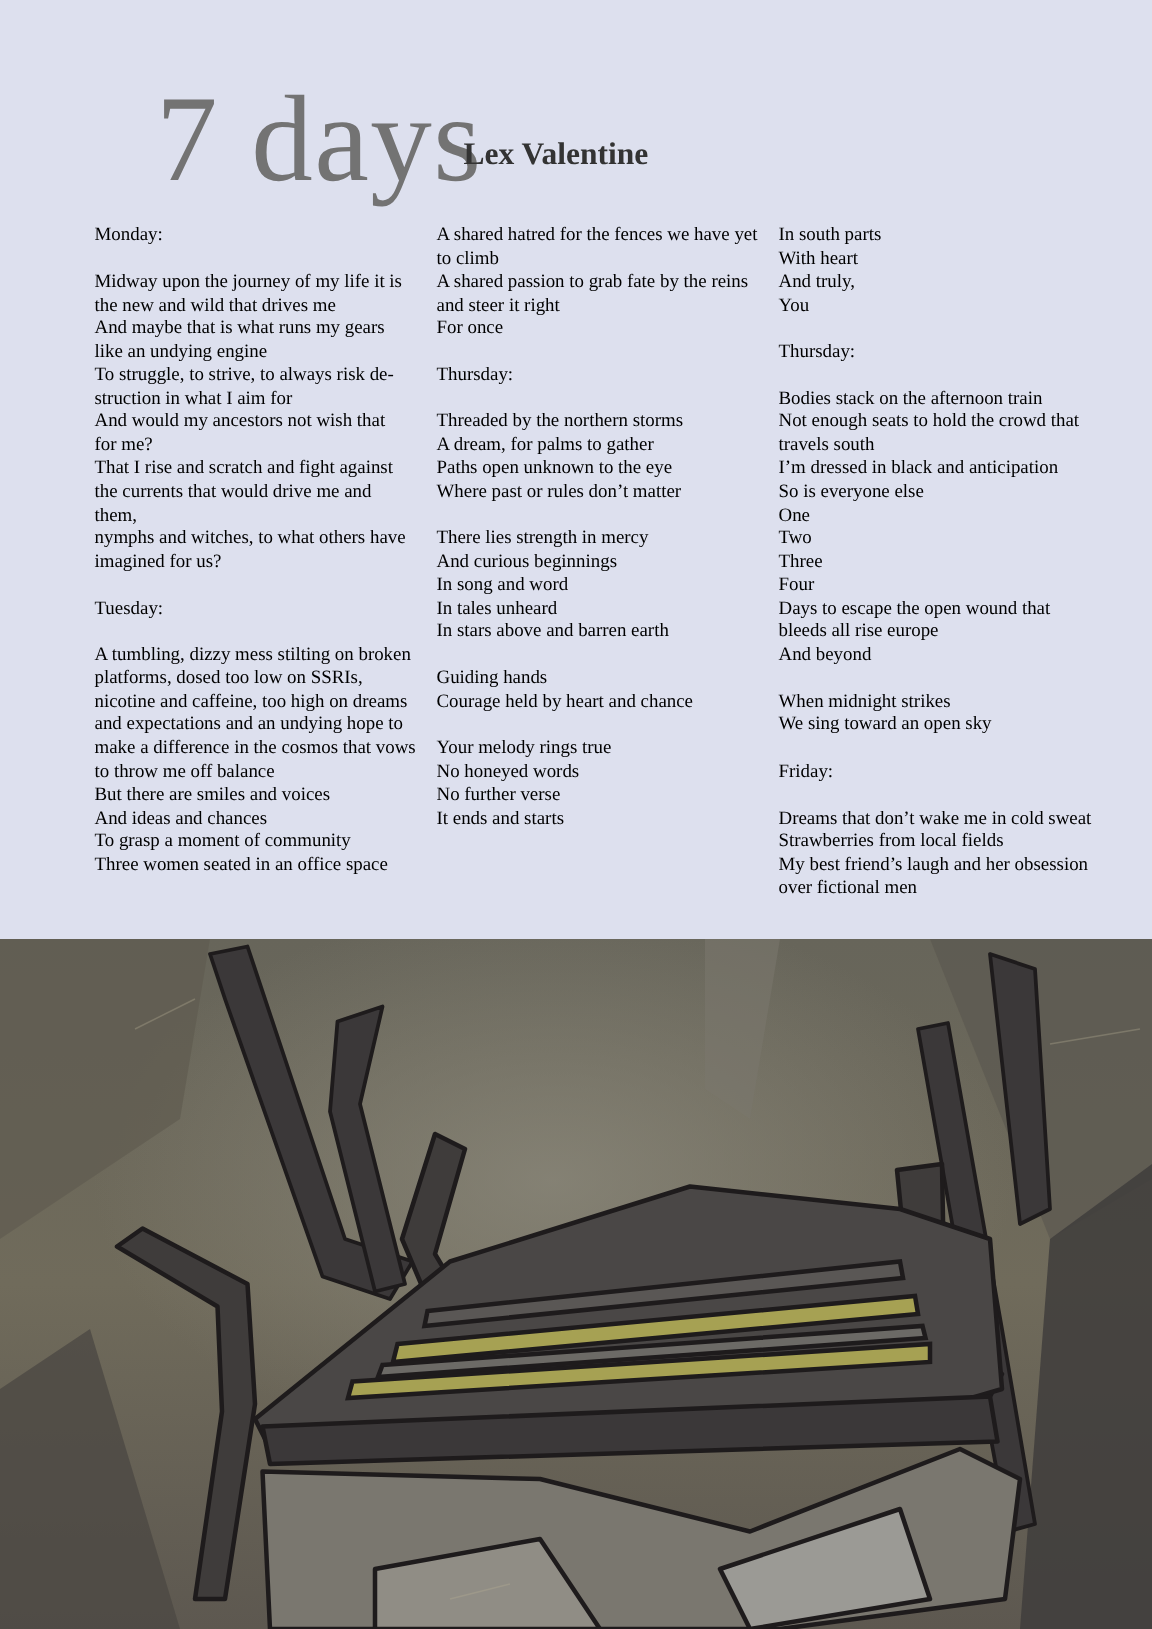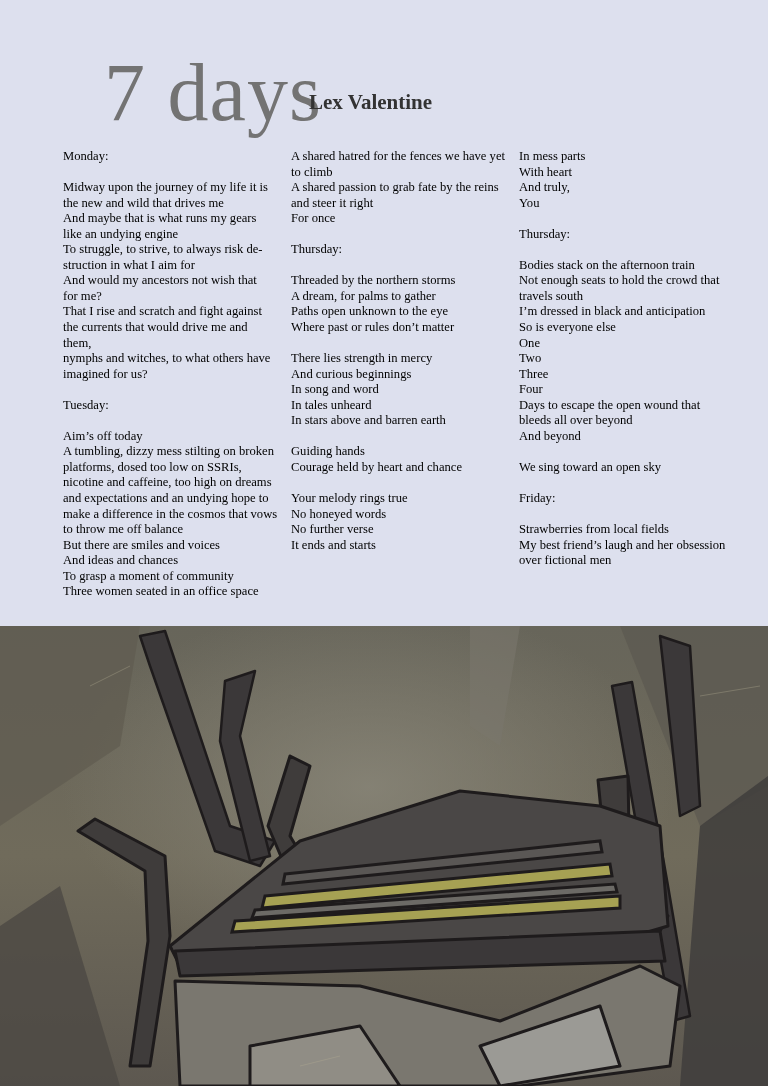--- a/index.html
+++ b/index.html
@@ -57,21 +57,20 @@
     <div class="line">And would my ancestors not wish that</div>
     <div class="line">for me?</div>
     <div class="line">That I rise and scratch and fight against</div>
     <div class="line">the currents that would drive me and</div>
     <div class="line">them,</div>
     <div class="line">nymphs and witches, to what others have</div>
     <div class="line">imagined for us?</div>
     <div class="line"></div>
     <div class="line">Tuesday:</div>
     <div class="line"></div>
-    <div class="line">Aim’s off today</div>
     <div class="line">A tumbling, dizzy mess stilting on broken</div>
     <div class="line">platforms, dosed too low on SSRIs,</div>
     <div class="line">nicotine and caffeine, too high on dreams</div>
     <div class="line">and expectations and an undying hope to</div>
     <div class="line">make a difference in the cosmos that vows</div>
     <div class="line">to throw me off balance</div>
     <div class="line">But there are smiles and voices</div>
     <div class="line">And ideas and chances</div>
     <div class="line">To grasp a moment of community</div>
     <div class="line">Three women seated in an office space</div>
@@ -98,44 +97,46 @@
     <div class="line"></div>
     <div class="line">Guiding hands</div>
     <div class="line">Courage held by heart and chance</div>
     <div class="line"></div>
     <div class="line">Your melody rings true</div>
     <div class="line">No honeyed words</div>
     <div class="line">No further verse</div>
     <div class="line">It ends and starts</div>
   </div>
 <div class="col" id="col3">
-    <div class="line">In mess parts</div>
+    <div class="line">In south parts</div>
     <div class="line">With heart</div>
     <div class="line">And truly,</div>
     <div class="line">You</div>
     <div class="line"></div>
     <div class="line">Thursday:</div>
     <div class="line"></div>
     <div class="line">Bodies stack on the afternoon train</div>
     <div class="line">Not enough seats to hold the crowd that</div>
     <div class="line">travels south</div>
     <div class="line">I’m dressed in black and anticipation</div>
     <div class="line">So is everyone else</div>
     <div class="line">One</div>
     <div class="line">Two</div>
     <div class="line">Three</div>
     <div class="line">Four</div>
     <div class="line">Days to escape the open wound that</div>
-    <div class="line">bleeds all over beyond</div>
+    <div class="line">bleeds all rise europe</div>
     <div class="line">And beyond</div>
     <div class="line"></div>
+    <div class="line">When midnight strikes</div>
     <div class="line">We sing toward an open sky</div>
     <div class="line"></div>
     <div class="line">Friday:</div>
     <div class="line"></div>
+    <div class="line">Dreams that don’t wake me in cold sweat</div>
     <div class="line">Strawberries from local fields</div>
     <div class="line">My best friend’s laugh and her obsession</div>
     <div class="line">over fictional men</div>
   </div>
 
 <div class="painting">
   <svg width="768" height="460" viewBox="0 0 768 460">
     <defs>
       <linearGradient id="bg" x1="0" y1="0" x2="0" y2="1">
         <stop offset="0" stop-color="#67655a"></stop>

